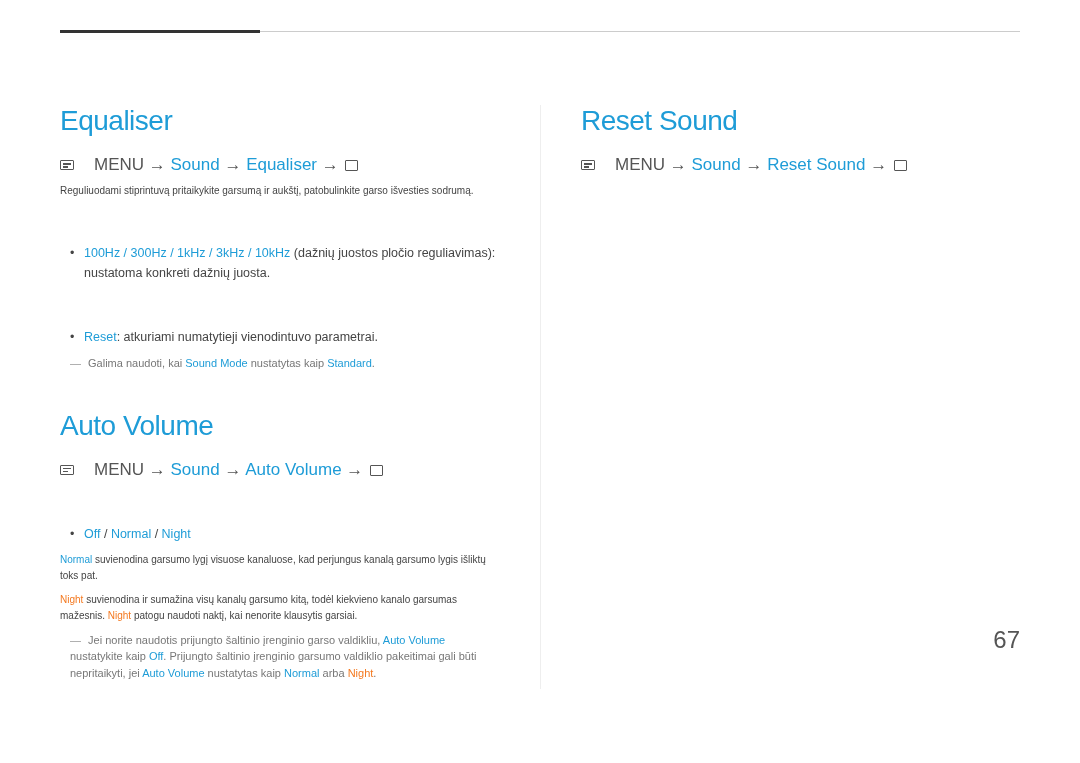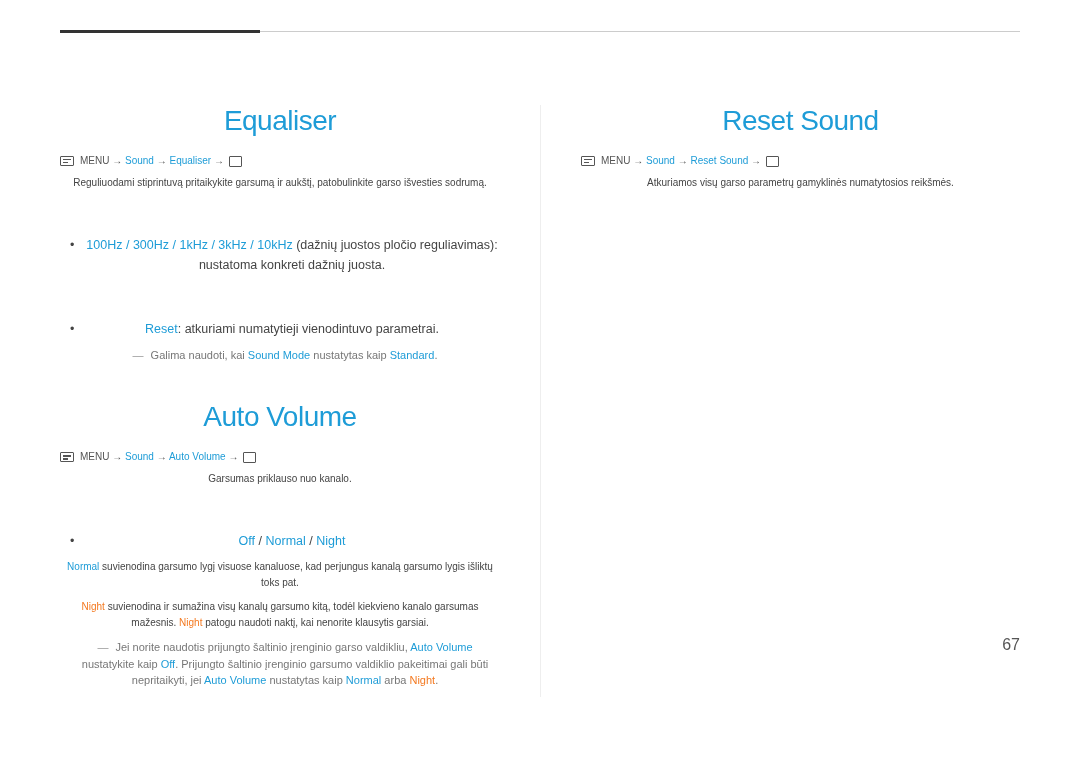--- a/index.html
+++ b/index.html
@@ -11,21 +11,20 @@
       width: 1080px;
       height: 763px;
       overflow: hidden;
       position: relative;
     }
     .page-container {
       width: 1080px;
       height: 684px;
       padding: 50px 60px 40px 60px;
       position: relative;
-      text-align: center;
     }
     
     .top-dividers {
       display: flex;
       gap: 0;
       margin-bottom: 28px;
       position: absolute;
       top: 30px;
       left: 60px;
       right: 60px;
@@ -59,26 +58,26 @@
 
     .section-title {
       font-size: 28px;
       font-weight: 300;
       color: #1e9cd7;
       margin-bottom: 18px;
       letter-spacing: -0.5px;
     }
 
     .menu-path {
-      font-size: 10px;
+      font-size: 17px;
       color: #555;
       margin-bottom: 8px;
       display: flex;
       align-items: center;
-      gap: 2px;
+      gap: 16px;
     }
     .menu-icon {
       display: inline-block;
       width: 14px;
       height: 10px;
       border: 1.5px solid #555;
       border-radius: 1px;
       margin-right: 4px;
       position: relative;
       vertical-align: middle;
@@ -158,21 +157,21 @@
       margin-right: 4px;
       color: #999;
     }
     .auto-volume-section {
       margin-top: 38px;
     }
     .page-number {
       position: absolute;
       bottom: 30px;
       right: 60px;
-      font-size: 16px;
+      font-size: 24px;
       color: #555;
       font-weight: 300;
     }
   </style>
 </head>
 <body>
 
 <div class="page-container">
 
   <div class="top-dividers">
@@ -214,21 +213,20 @@
       <div class="auto-volume-section">
         <h2 class="section-title">Auto Volume</h2>
 
         <div class="menu-path">
           <span class="menu-icon"></span>
           <span>
             <span>MENU → </span><span class="blue-link">Sound</span><span> → </span><span class="blue-link">Auto Volume</span><span> → </span><span class="enter-icon"></span>
           </span>
         </div>
 
-        <p class="body-text">Garsumas priklauso nuo kanalo.</p>
 
         <ul class="bullet-list">
           <li>
             <span class="blue-link">Off</span><span> / </span><span class="blue-link">Normal</span><span> / </span><span class="blue-link">Night</span>
           </li>
         </ul>
 
         <p class="body-text">
           <span class="blue-link">Normal</span><span> suvienodina garsumo lygį visuose kanaluose, kad perjungus kanalą garsumo lygis išliktų toks pat.</span>
         </p>
@@ -249,20 +247,19 @@
       <div>
         <h2 class="section-title">Reset Sound</h2>
 
         <div class="menu-path">
           <span class="menu-icon"></span>
           <span>
             <span>MENU → </span><span class="blue-link">Sound</span><span> → </span><span class="blue-link">Reset Sound</span><span> → </span><span class="enter-icon"></span>
           </span>
         </div>
 
-        <p class="body-text">Atkuriamos visų garso parametrų gamyklinės numatytosios reikšmės.</p>
       </div>
 
     </div>
   </div>
 
   <div class="page-number">67</div>
 </div>
 
 </body></html>

